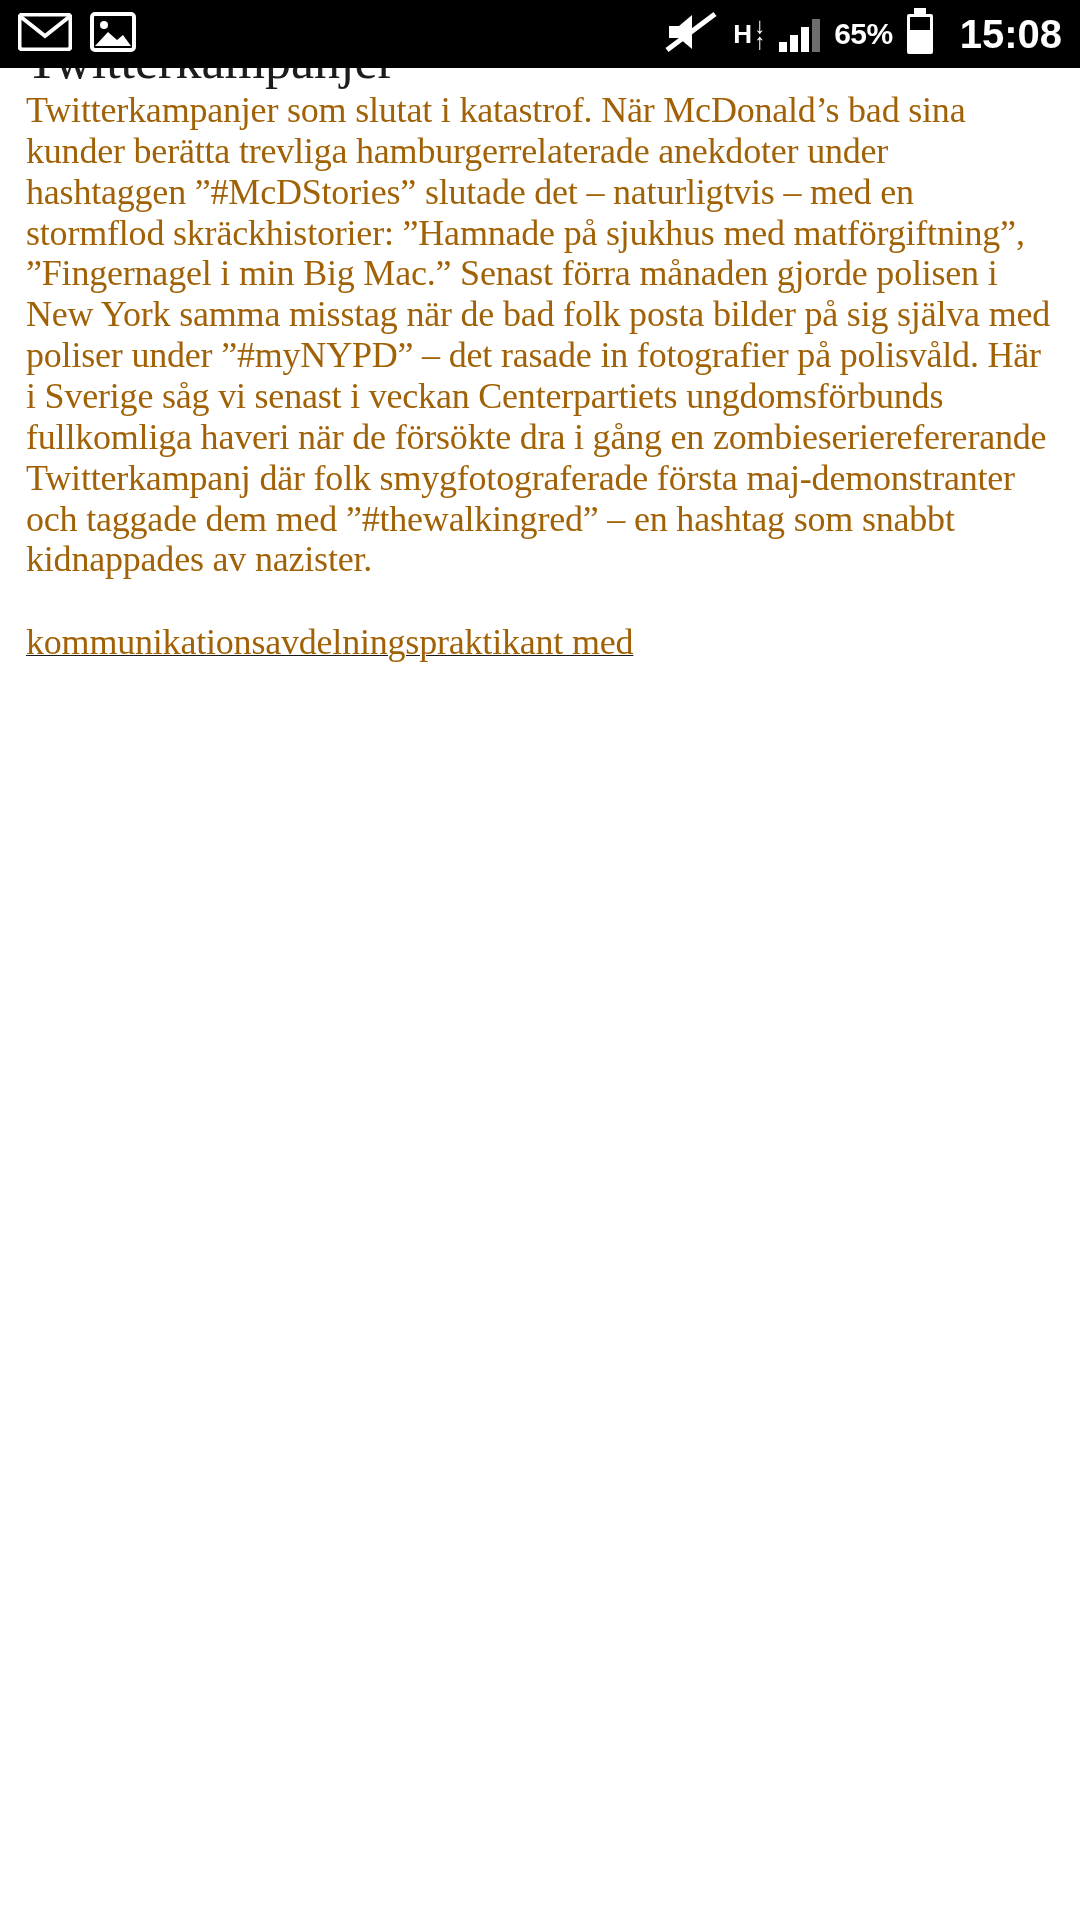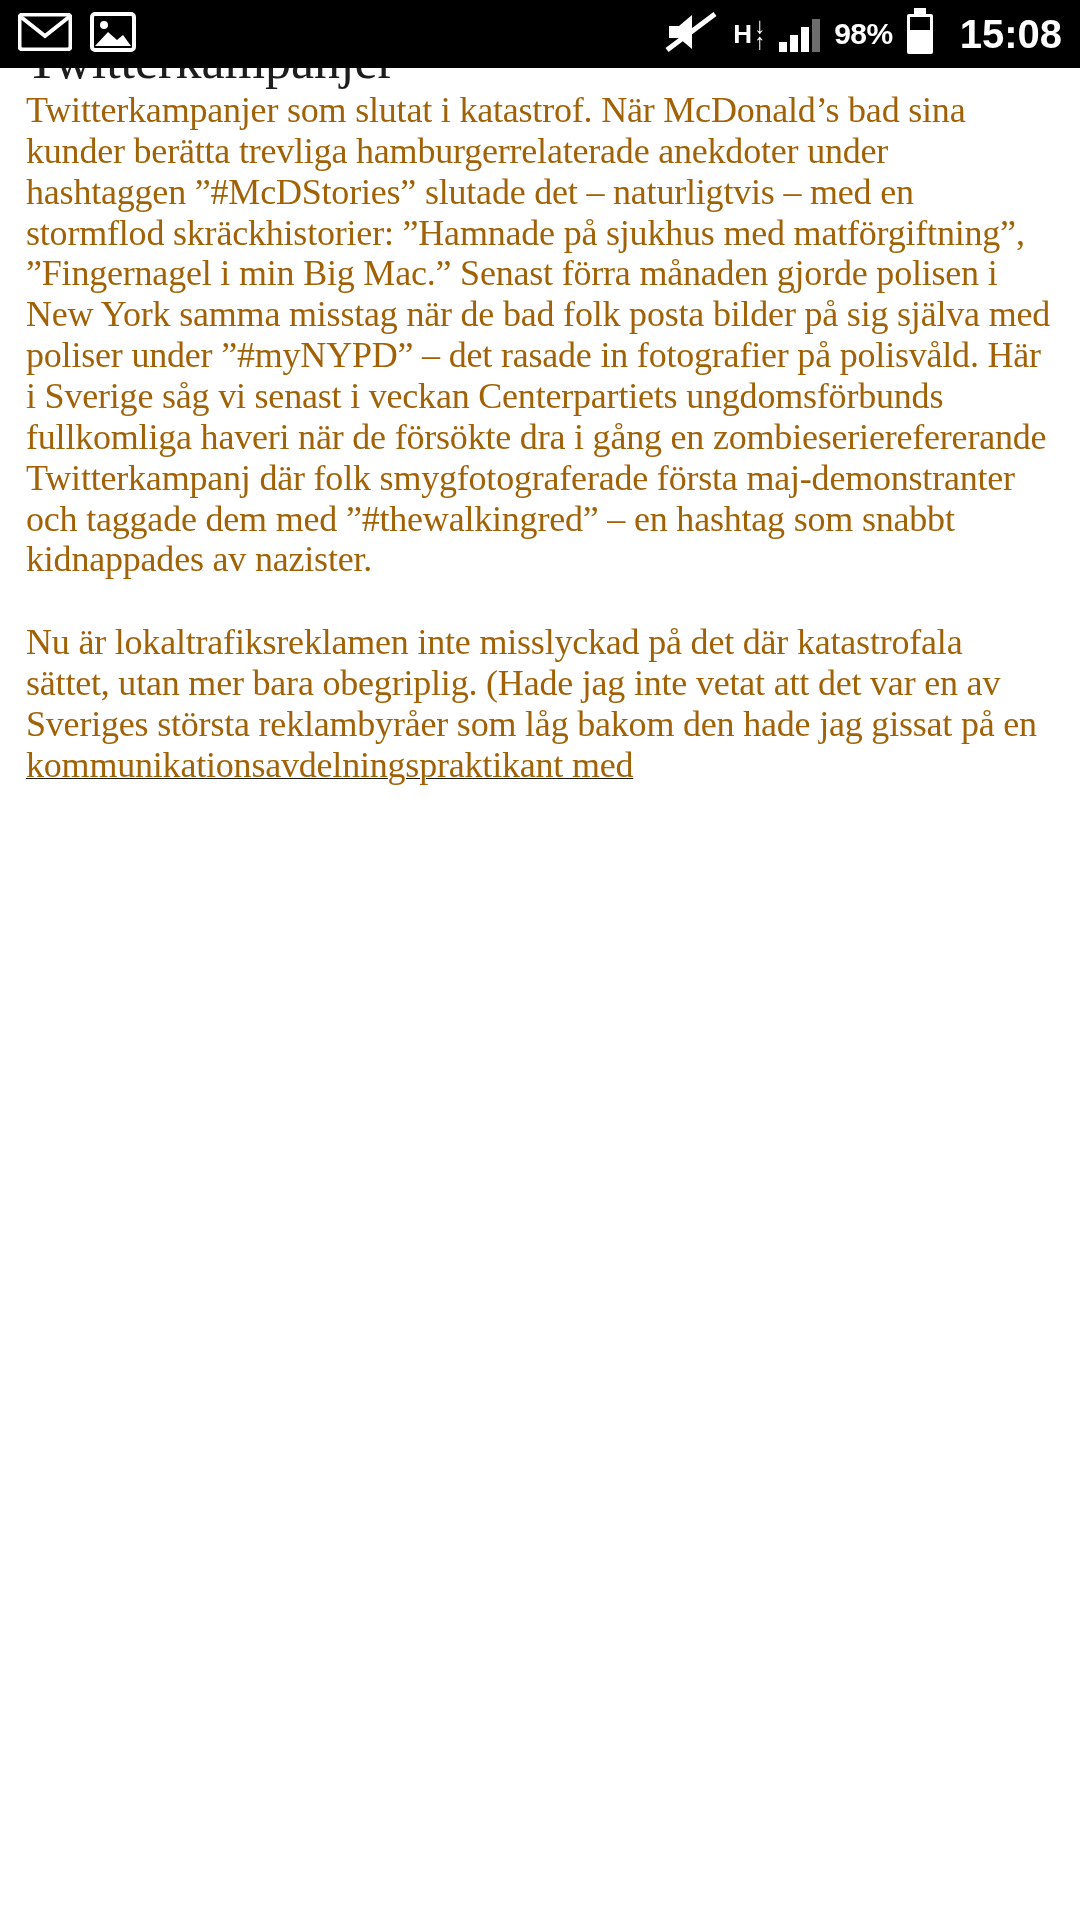--- a/index.html
+++ b/index.html
@@ -177,39 +177,38 @@
       </span>
     </span>
 
     <span class="signal-bars">
       <i></i>
         <i></i>
         <i></i>
         <i></i>
     </span>
 
-    <span class="battery-pct">98%</span>
+    <span class="battery-pct">65%</span>
 
     <span class="battery">
       <span class="fill"></span>
     </span>
 
     <span class="clock">15:08</span>
   </div>
 </div>
 
 <div class="content">
 
   <div class="clipped-line">
     <span>Twitterkampanjer</span>
   </div>
 
   <p class="article-p">Twitterkampanjer som slutat i katastrof. När McDonald’s bad sina kunder berätta trevliga hamburgerrelaterade anekdoter under hashtaggen ”#McDStories” slutade det – naturligtvis – med en stormflod skräckhistorier: ”Hamnade på sjukhus med matförgiftning”, ”Fingernagel i min Big Mac.” Senast förra månaden gjorde polisen i New York samma misstag när de bad folk posta bilder på sig själva med poliser under ”#myNYPD” – det rasade in fotografier på polisvåld. Här i Sverige såg vi senast i veckan Centerpartiets ungdomsförbunds fullkomliga haveri när de försökte dra i gång en zombieserierefererande Twitterkampanj där folk smygfotograferade första maj-demonstranter och taggade dem med ”#thewalkingred” – en hashtag som snabbt kidnappades av nazister.</p>
 
   <div class="para-gap"></div>
 
-  <p class="article-p">Nu är lokaltrafiksreklamen inte misslyckad på det där katastrofala sättet, utan mer bara obegriplig. (Hade jag inte vetat att det var en av Sveriges största reklambyråer som låg bakom den hade jag gissat på en</p>
 
   <div class="bottom-clip">
     <span class="article-p">kommunikationsavdelningspraktikant med</span>
   </div>
 
 </div>
 
 </body></html>

